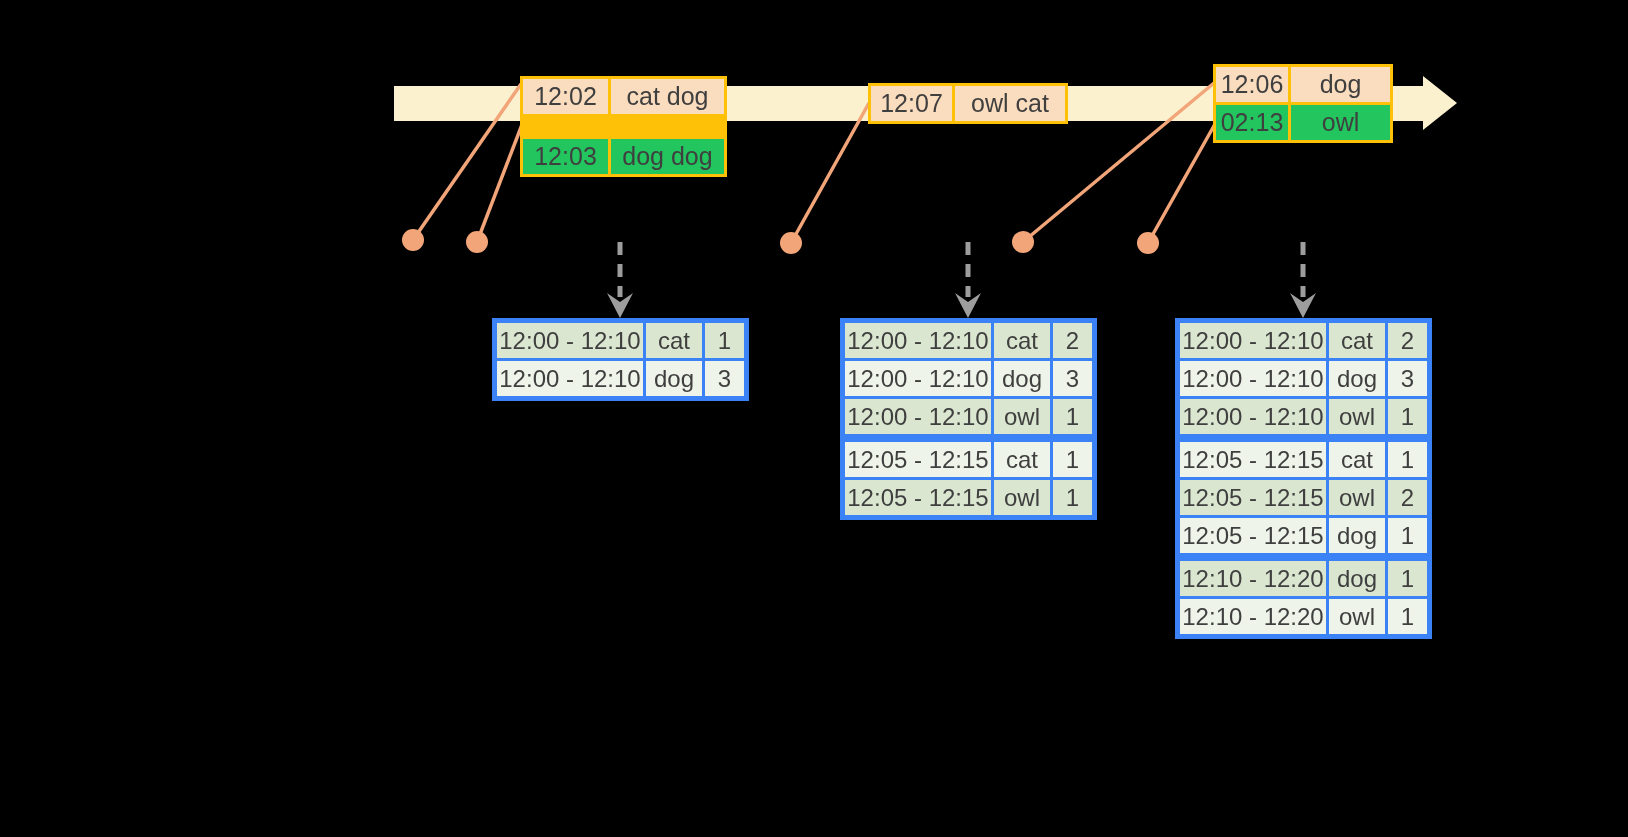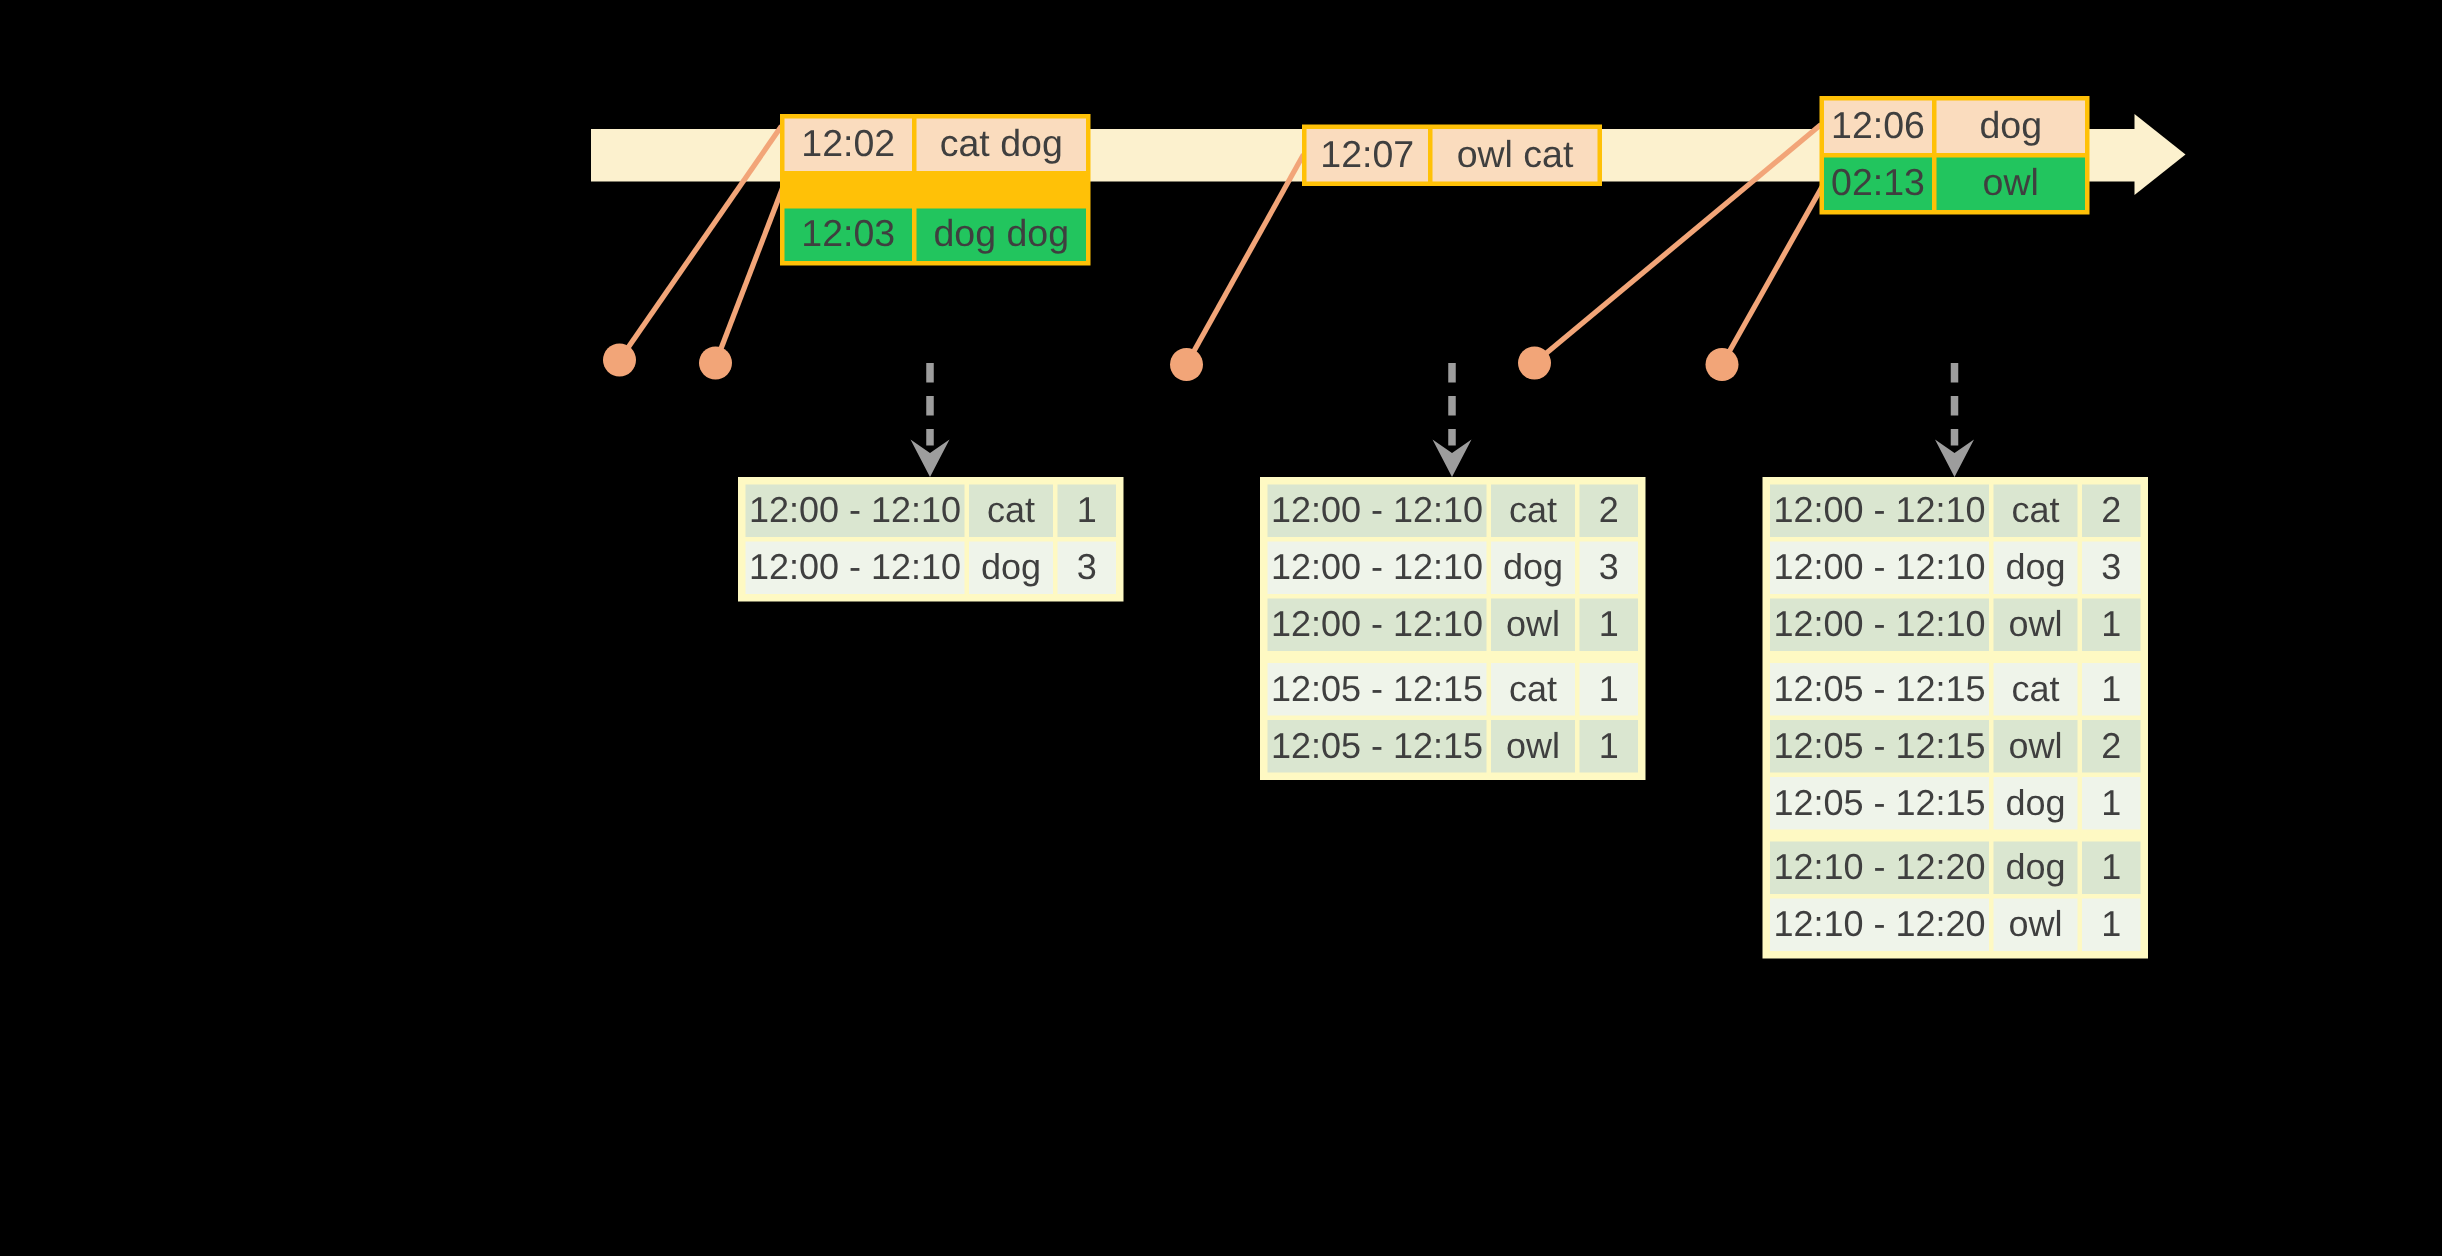--- a/index.html
+++ b/index.html
@@ -18,21 +18,21 @@
   .tcell{display:flex;align-items:center;justify-content:center;
          color:#3F3F3F;white-space:nowrap;overflow:hidden;}
 
   
   .etable{background:#FFC107;padding:3px;gap:3px;--bw:3px;--rh:35px;}
   .etable .tcell{font-size:25px;}
   .etable .dark  .tcell{background:#FADCBE;}
   .etable .light .tcell{background:#22c55e;}
 
   
-  .gtable{background:#fef9c3;padding:5px;gap:3px;--bw:3px;--rh:35px;
+  .gtable{background:#3b82f6;padding:5px;gap:3px;--bw:3px;--rh:35px;
           --cols:146px 56px 39px;}
   .gtable .tcell{font-size:24px;}
   .gtable .dark  .tcell{background:#DAE6D0;}
   .gtable .light .tcell{background:#EFF4EA;}
   .group-sep{height:2px;flex:none;}
 </style>
 </head>
 <body>
 
 <div class="canvas">

